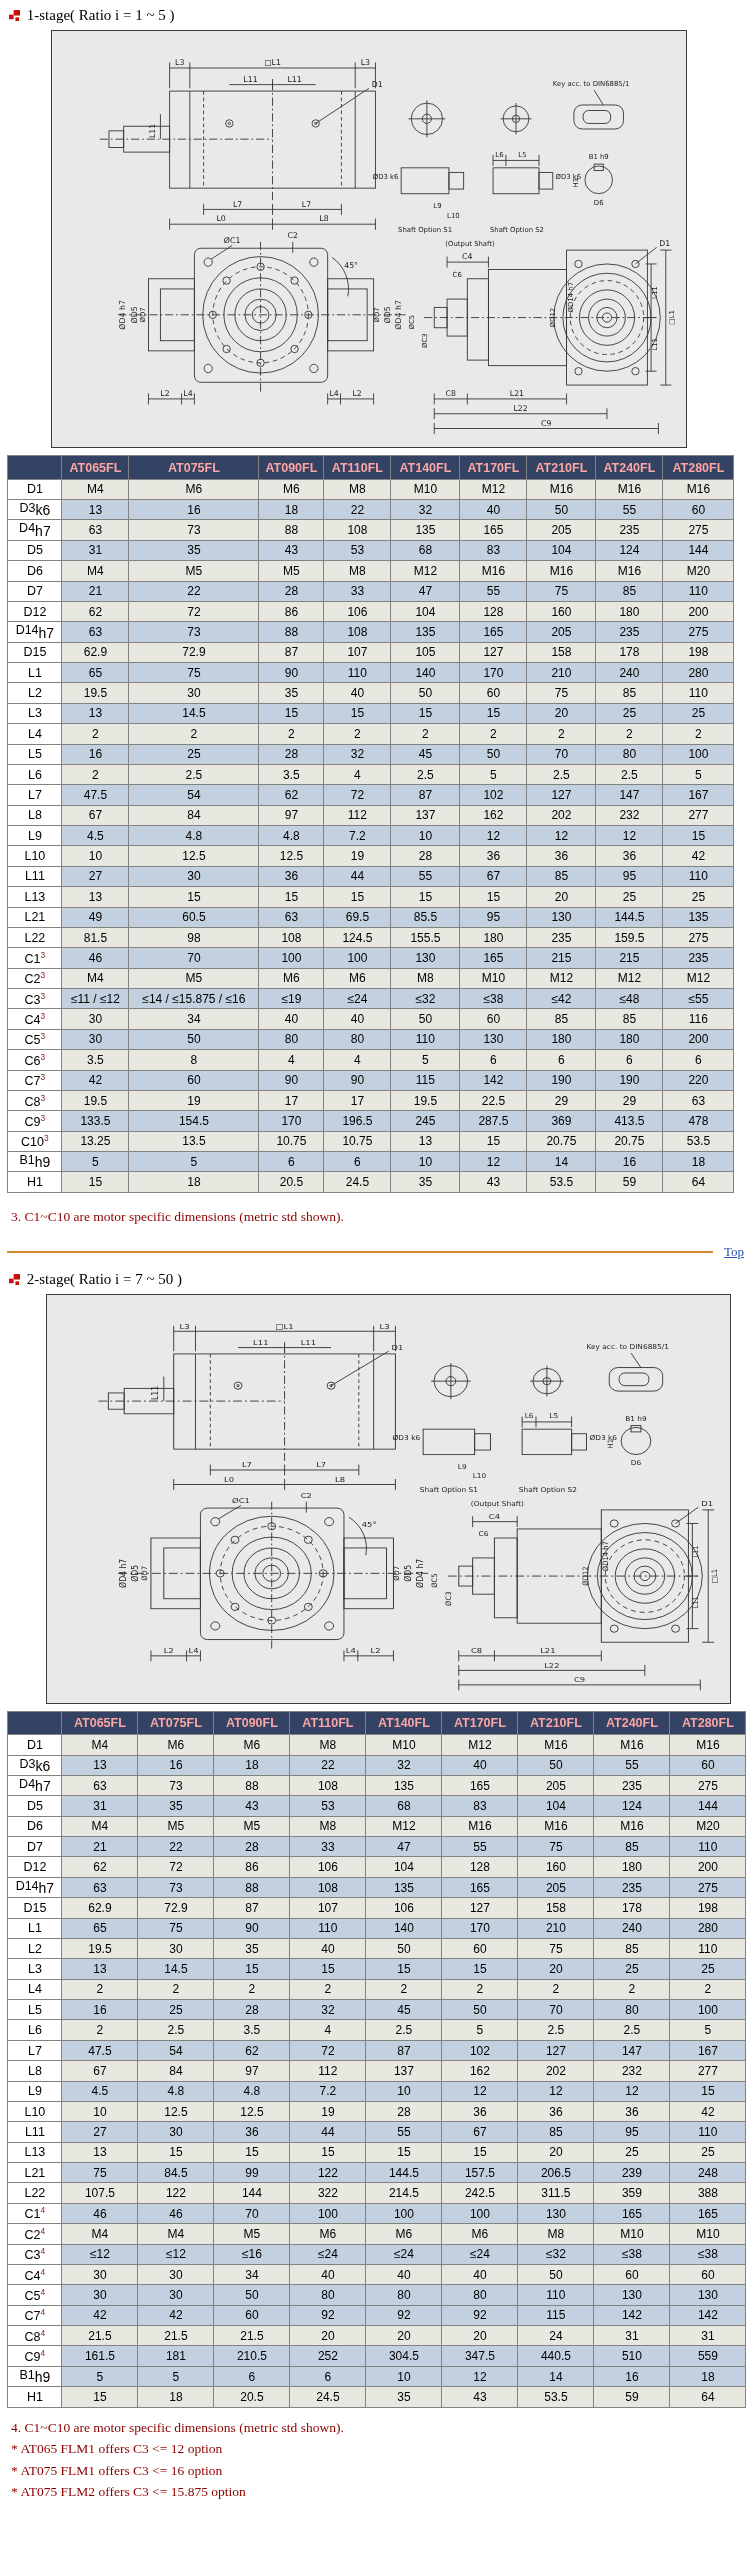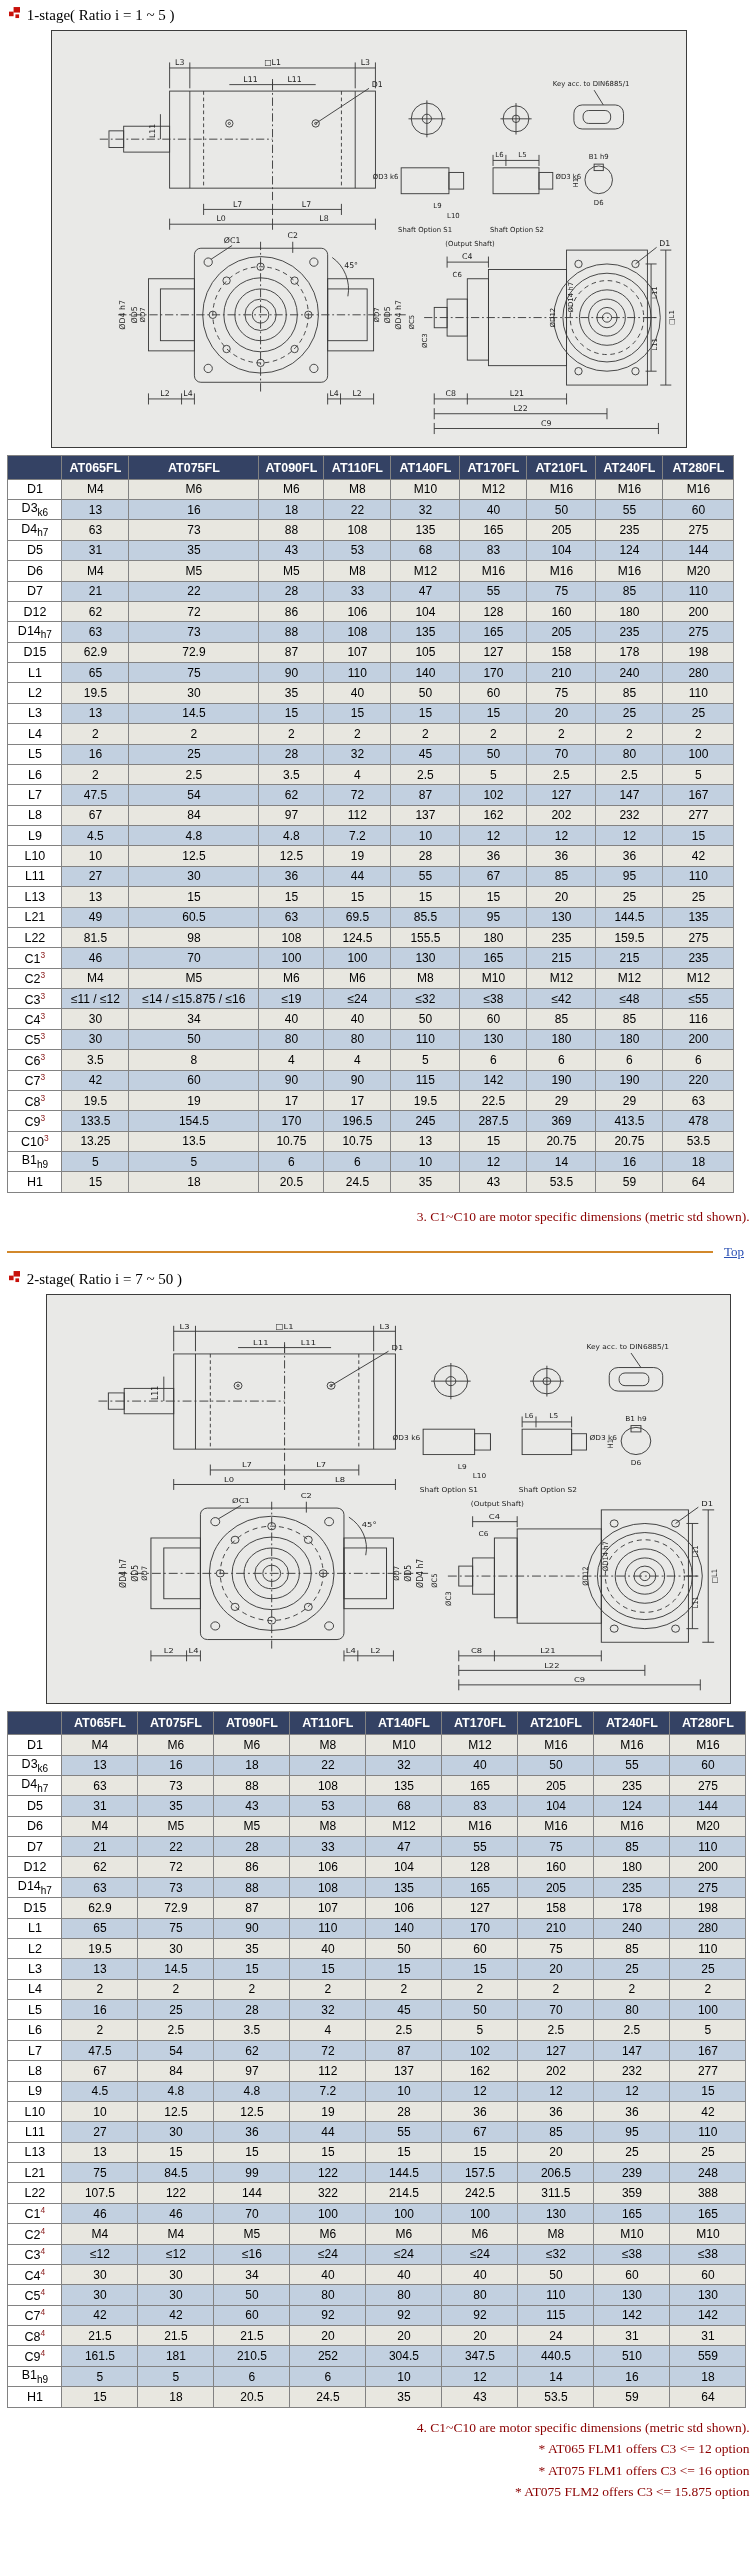--- a/index.html
+++ b/index.html
@@ -1,44 +1,44 @@
 <!DOCTYPE html>
 <html style="font-size:15px"><head>
 <meta charset="utf-8">
 <style>
   html,body { margin:0; padding:0; background:#ffffff; }
   body { width:757px; font-family:"Liberation Sans", sans-serif; color:#000; }
   .page { padding:5.6px 7.4px 9.3px 7.4px; }
 
-  .section-title { display:flex; gap:6.5px;
+  .section-title { display:flex; align-items:center; gap:6.5px;
     font-family:"Liberation Serif", serif; font-size:15px; color:#000;
     margin:1.9px 0 5.6px 1.9px; }
   .bullet { width:11px; height:12px; flex:0 0 auto; }
 
   .panel { background:#E9E9E7; border:0.9px solid #3c3c3c; box-sizing:border-box; }
   .panel1 { width:636px; height:418px; margin-left:44px; }
   .panel2 { width:685px; height:410px; margin-left:39px; margin-top:5.6px; }
   .panel svg { display:block; }
 
   table.dim { border-collapse:collapse; table-layout:fixed; margin-top:7.4px;
     border:1.9px solid #4a4a4a; background:#fff; }
   table.dim th, table.dim td { border:0.9px solid #828282; text-align:center;
     vertical-align:middle; font-size:12px; padding:0.9px 1.9px; height:17.6px;
     overflow:hidden; }
-  table.dim thead th { background:#344264; color:#ffffff; font-weight:bold;
+  table.dim thead th { background:#344264; color:#fca5a5; font-weight:bold;
     font-size:12.5px; height:20.4px; }
   table.dim td.label-cell { background:#ffffff; font-size:12.5px; }
   tr.row-beige td { background:#E8E7E0; }
   tr.row-blue td { background:#C2D0E0; }
   tr.row-beige td.label-cell, tr.row-blue td.label-cell { background:#ffffff; }
-  td.label-cell sub { font-size:10px;margin-top:30px; }
+  td.label-cell sub { font-size:14px;margin-top:30px; }
   td.label-cell sup { font-size:8.4px; color:#8B2020; }
 
   .footnote { font-family:"Liberation Serif", serif; color:#8B0000;
-    font-size:13.5px; margin:16.7px 0 0 3.7px;text-align:right; }
+    font-size:13.5px; margin:16.7px 0 0 3.7px; }
   .footnote.first2 { margin-top:12px; }
   .footnote + .footnote { margin-top:5.6px; }
 
   .rule-row { display:flex; align-items:center; margin:18.6px 0 11px 0; }
   .rule { flex:1 1 auto; height:2.8px; background:#D2882B; margin-right:11px; }
   a.top-link { font-family:"Liberation Serif", serif; color:#2A50B4;
     font-size:13px; text-decoration:underline; cursor:pointer; padding-right:5.6px; }
 </style>
 </head>
 <body>

